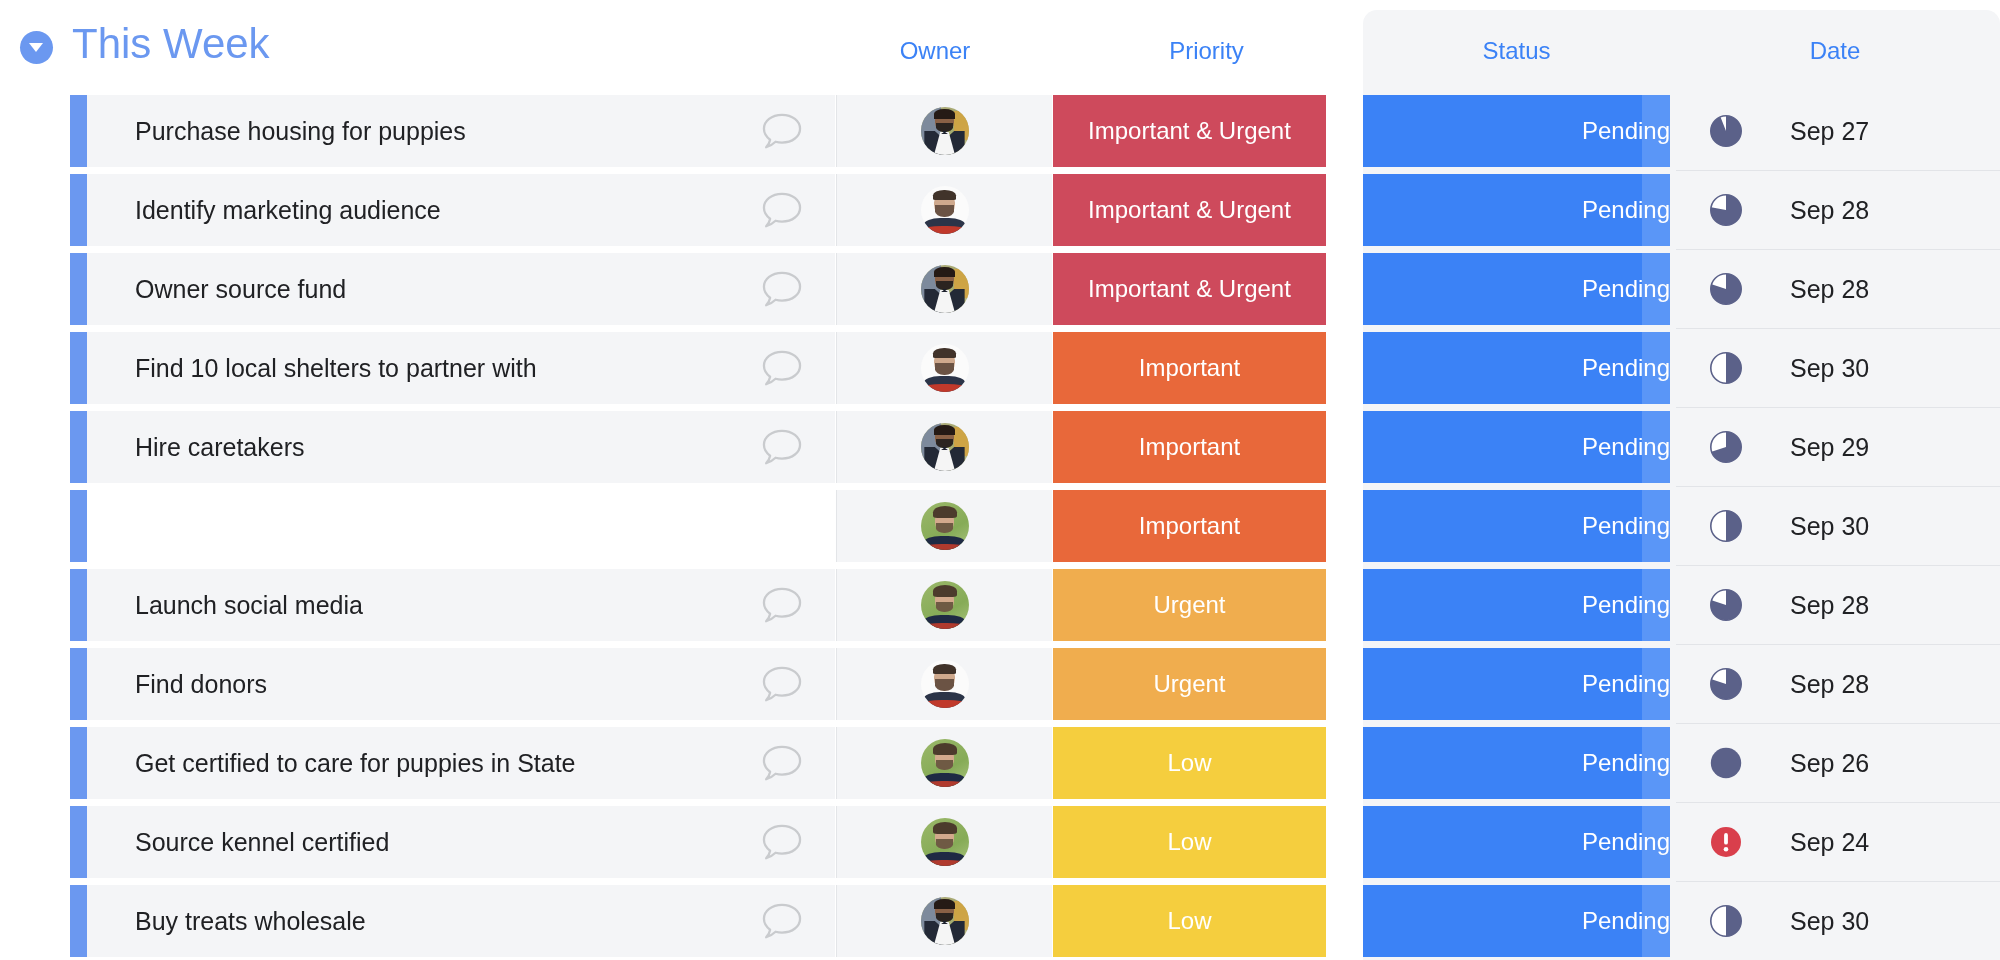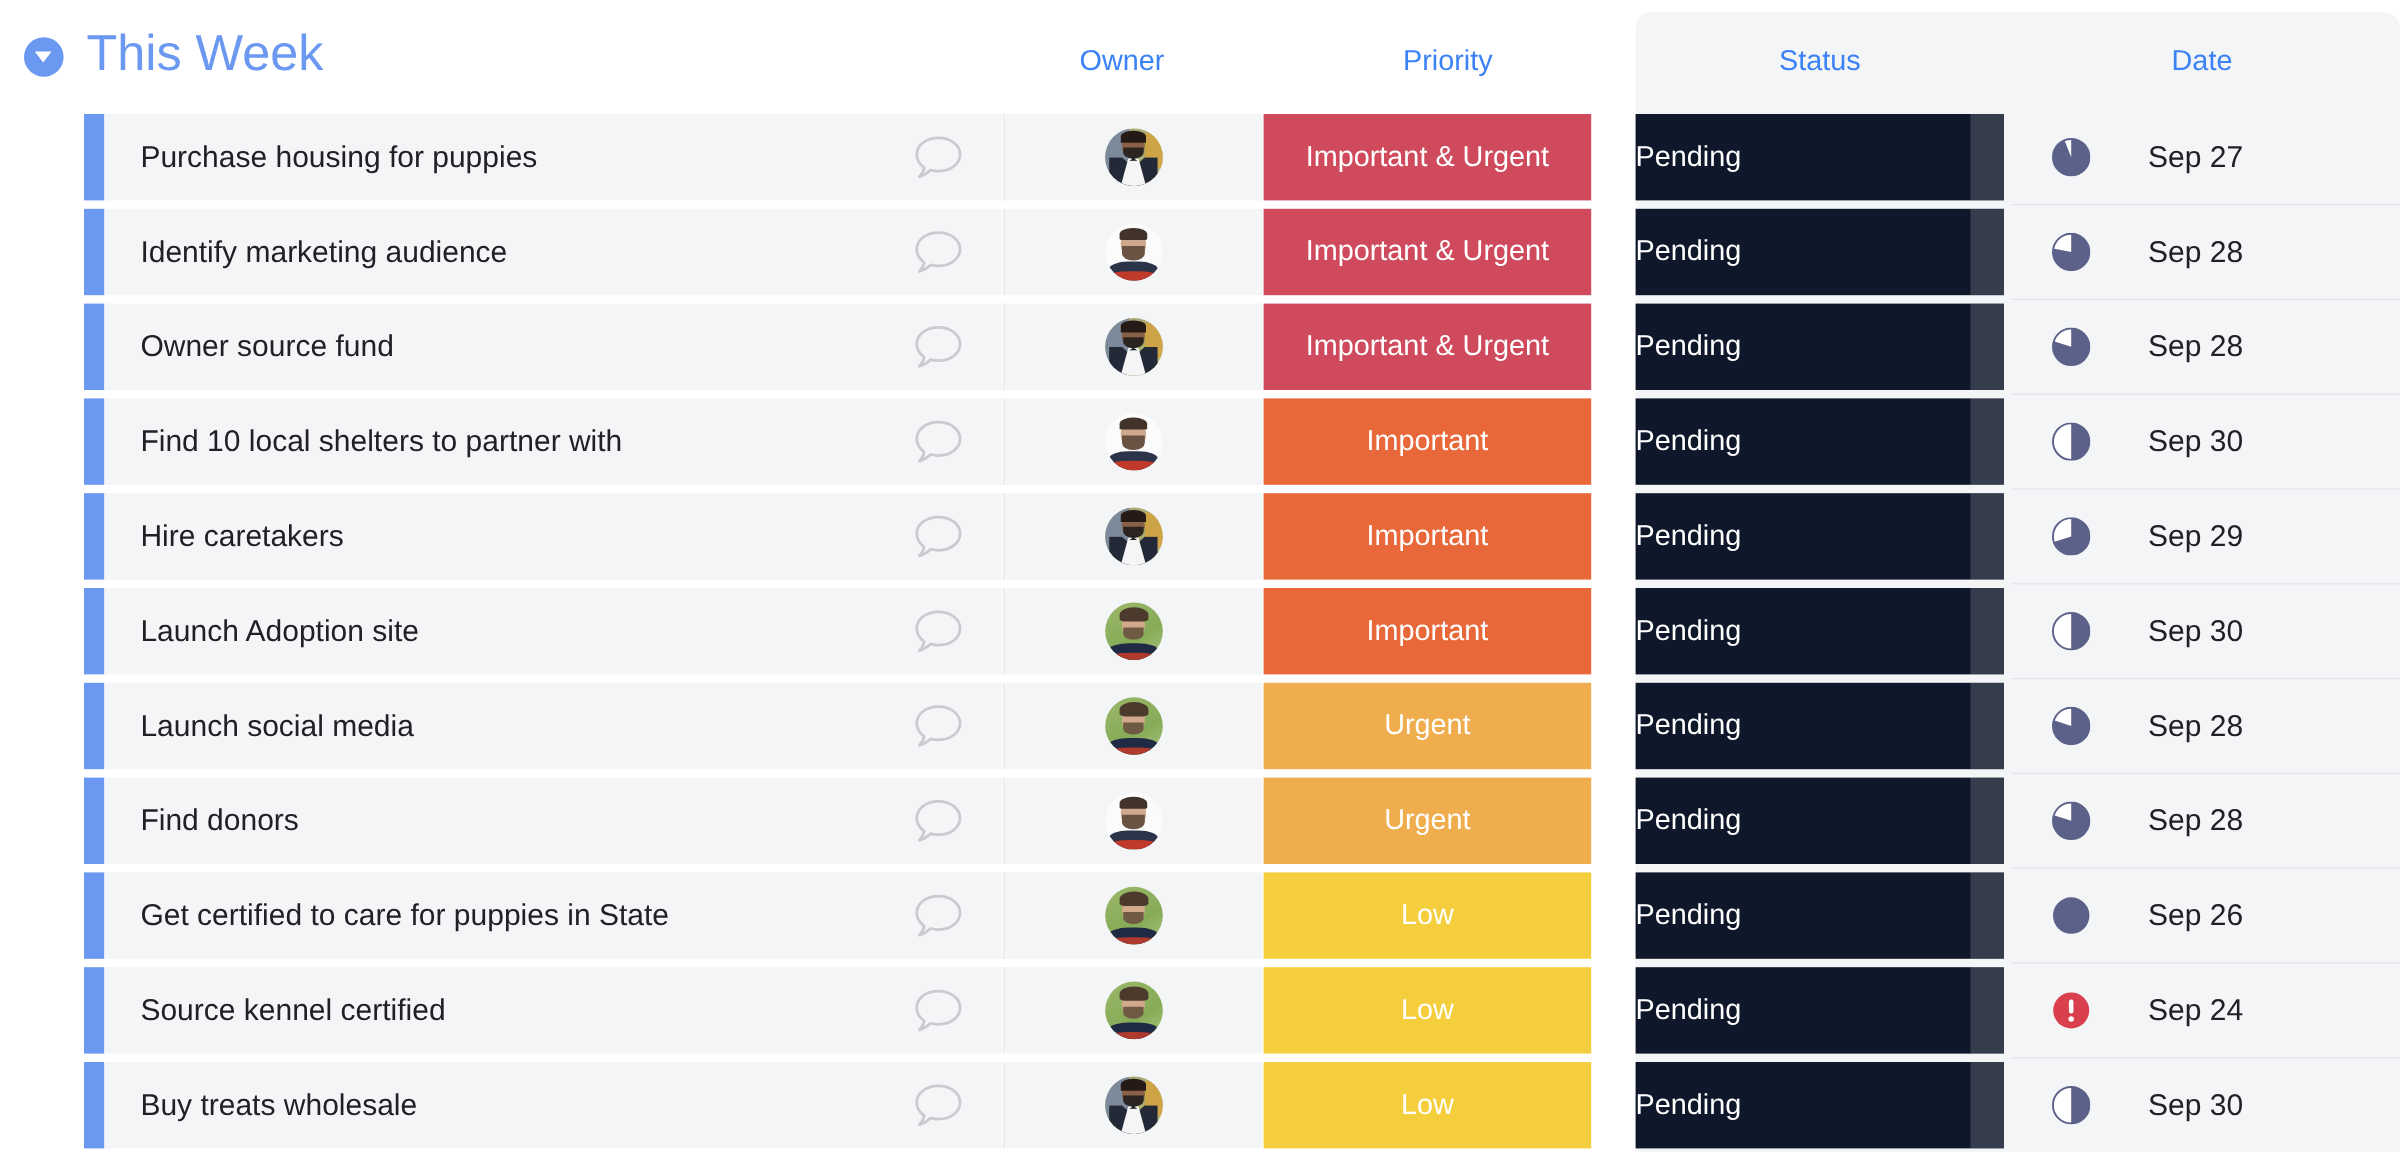--- a/index.html
+++ b/index.html
@@ -110,21 +110,21 @@
   
   .row .cell-name {
     position: absolute;
     left: 87px; top: 0;
     width: 748px; height: 72px;
     background: #f4f5f7;
     display: flex;
     align-items: center;
   }
   .row .task-text {
-    margin-left: 30px;
+    margin-left: 48px;
     font-size: 25px;
     color: #202124;
     white-space: nowrap;
     flex: 1;
   }
   .row .comment-icon {
     margin-right: 32px;
     width: 42px;
     height: 38px;
     flex: 0 0 auto;
@@ -192,24 +192,24 @@
     font-size: 24px;
     color: #ffffff;
     white-space: nowrap;
   }
 
   
   .row .cell-status {
     position: absolute;
     left: 1363px; top: 0;
     width: 307px; height: 72px;
-    background: #0f172a;
+    background: #3b82f6;
     display: flex;
     align-items: center;
-    justify-content: flex-start;
+    justify-content: flex-end;
     cursor: pointer;
   }
   .row .cell-status::after {
     content: "";
     position: absolute;
     right: 0; top: 0;
     width: 28px; height: 72px;
     background: rgba(255,255,255,0.16);
   }
   .row .status-text {
@@ -438,26 +438,20 @@
               <circle cx="16" cy="16" r="15.2" fill="#ffffff"></circle>
               <path d="M16 16 L16 0.8000000000000007 A 15.2 15.2 0 1 1 1.54 20.70 Z" fill="#5b6189"></path>
               <circle cx="16" cy="16" r="15.2" fill="none" stroke="#5b6189" stroke-width="1.6"></circle>
             </svg></span>
           <span class="date-text">Sep 29</span>
         </div>
         <div class="sep-date"></div>
       </div>
       <div class="row">
         <div class="stripe"></div>
-        <div class="cell-name">
-          <span class="task-text">Launch Adoption site</span>
-          <span class="comment-icon"><svg viewBox="0 0 44 40" width="42" height="38">
-              <path d="M22 3 C33 3 41 9.6 41 17.6 C41 25.6 33 32.2 22 32.2 C19.6 32.2 17.3 31.9 15.2 31.3 C12.4 34 8.8 36.1 5.3 37.1 C7.6 34.6 9.2 31.6 9.5 29.2 C5.7 26.3 3 22.2 3 17.6 C3 9.6 11 3 22 3 Z" fill="none" stroke="#c9cbce" stroke-width="2.4" stroke-linejoin="round"></path>
-            </svg></span>
-        </div>
         <div class="cell-owner">
           <span class="avatar c">
             <span class="shirt"></span>
             <span class="collar"></span>
             <span class="head"></span>
             <span class="hair"></span>
             <span class="beard"></span>
           </span>
         </div>
         <div class="cell-priority" style="background:#e8683a">

